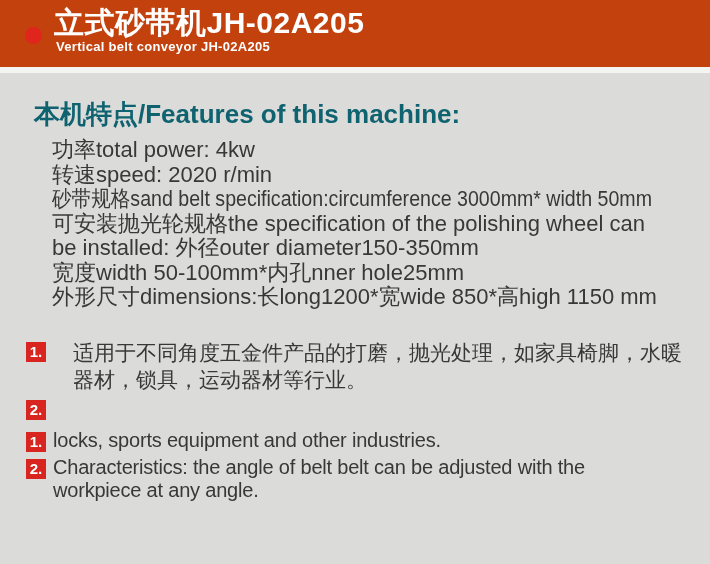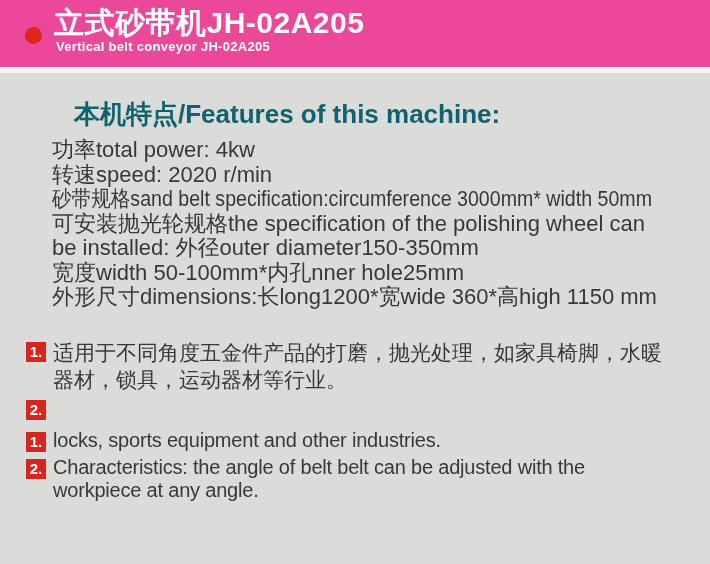--- a/index.html
+++ b/index.html
@@ -5,21 +5,21 @@
   html,body { margin:0; padding:0; }
   .page {
     position:relative; width:710px; height:564px;
     background:#dbdbd9; overflow:hidden;
     font-family:"Liberation Sans", sans-serif;
     color:#383838;
   }
   
   .header {
     position:absolute; left:0; top:0; width:710px; height:67px;
-    background:#ec4899;
+    background:#c2410c;
   }
   .header-dot {
     position:absolute; left:25px; top:27px; width:17px; height:17px;
     border-radius:50%; background:#e0251c;
   }
   .header-title {
     position:absolute; left:54px; top:3px;
     font-size:30px; font-weight:bold; color:#ffffff;
     letter-spacing:0.5px; white-space:nowrap;
   }
@@ -30,39 +30,38 @@
   }
   .white-strip {
     position:absolute; left:0; top:67px; width:710px; height:6px;
     background:#f4f4f2;
   }
   
   .features-heading {
     position:absolute; left:34px; top:97px;
     font-size:26px; font-weight:bold; color:#0f6370;
     white-space:nowrap;
-    margin-left:40px;
   }
   
   .specs { position:absolute; left:52px; top:138px; }
   .spec-line { line-height:24.5px; height:24.5px; }
   .spec-line .fit { font-size:22px; }
   
   .notes-cn { position:absolute; left:26px; top:339px; }
   .notes-en { position:absolute; left:26px; top:429px; }
   .note-item { display:flex; align-items:flex-start; }
   .notes-cn .note-item + .note-item { margin-top:4px; }
   .notes-en .note-item + .note-item { margin-top:3px; }
   .num-badge {
     flex:0 0 20px; width:20px; height:20px; margin-top:3px;
     background:#d9251f; color:#ffffff;
     font-size:15px; font-weight:bold; text-align:center; line-height:20px;
   }
   .note-text { margin-left:7px; }
-  .notes-cn .line { line-height:27px; height:27px; }
+  .notes-cn .line { line-height:27px; height:27px;margin-left:20px; }
   .notes-cn .fit { font-size:21px; }
   .notes-en .line { line-height:23.5px; height:23.5px; }
   .notes-en .fit { font-size:20px; letter-spacing:-0.2px; }
   
   .fit {
     display:inline-block; white-space:nowrap; vertical-align:top;
   }
 </style>
 </head>
 <body>
@@ -84,21 +83,21 @@
     <span class="fit">本机特点/Features of this machine:</span>
   </div>
 
   <div class="specs">
     <div class="spec-line"><span class="fit">功率total power: 4kw</span></div>
     <div class="spec-line"><span class="fit">转速speed: 2020 r/min</span></div>
     <div class="spec-line"><span class="fit" style="transform: scaleX(0.890579); transform-origin: 0px 50%;">砂带规格sand belt specification:circumference 3000mm* width 50mm</span></div>
     <div class="spec-line"><span class="fit">可安装抛光轮规格the specification of the polishing wheel can</span></div>
     <div class="spec-line"><span class="fit">be installed: 外径outer diameter150-350mm</span></div>
     <div class="spec-line"><span class="fit">宽度width 50-100mm*内孔nner hole25mm</span></div>
-    <div class="spec-line"><span class="fit">外形尺寸dimensions:长long1200*宽wide 360*高high 1150 mm</span></div>
+    <div class="spec-line"><span class="fit">外形尺寸dimensions:长long1200*宽wide 850*高high 1150 mm</span></div>
   </div>
 
   <div class="notes-cn">
     <div class="note-item">
       <span class="num-badge">1.</span>
       <div class="note-text">
         <div class="line"><span class="fit">适用于不同角度五金件产品的打磨，抛光处理，如家具椅脚，水暖</span></div>
         <div class="line"><span class="fit">器材，锁具，运动器材等行业。</span></div>
       </div>
     </div>

